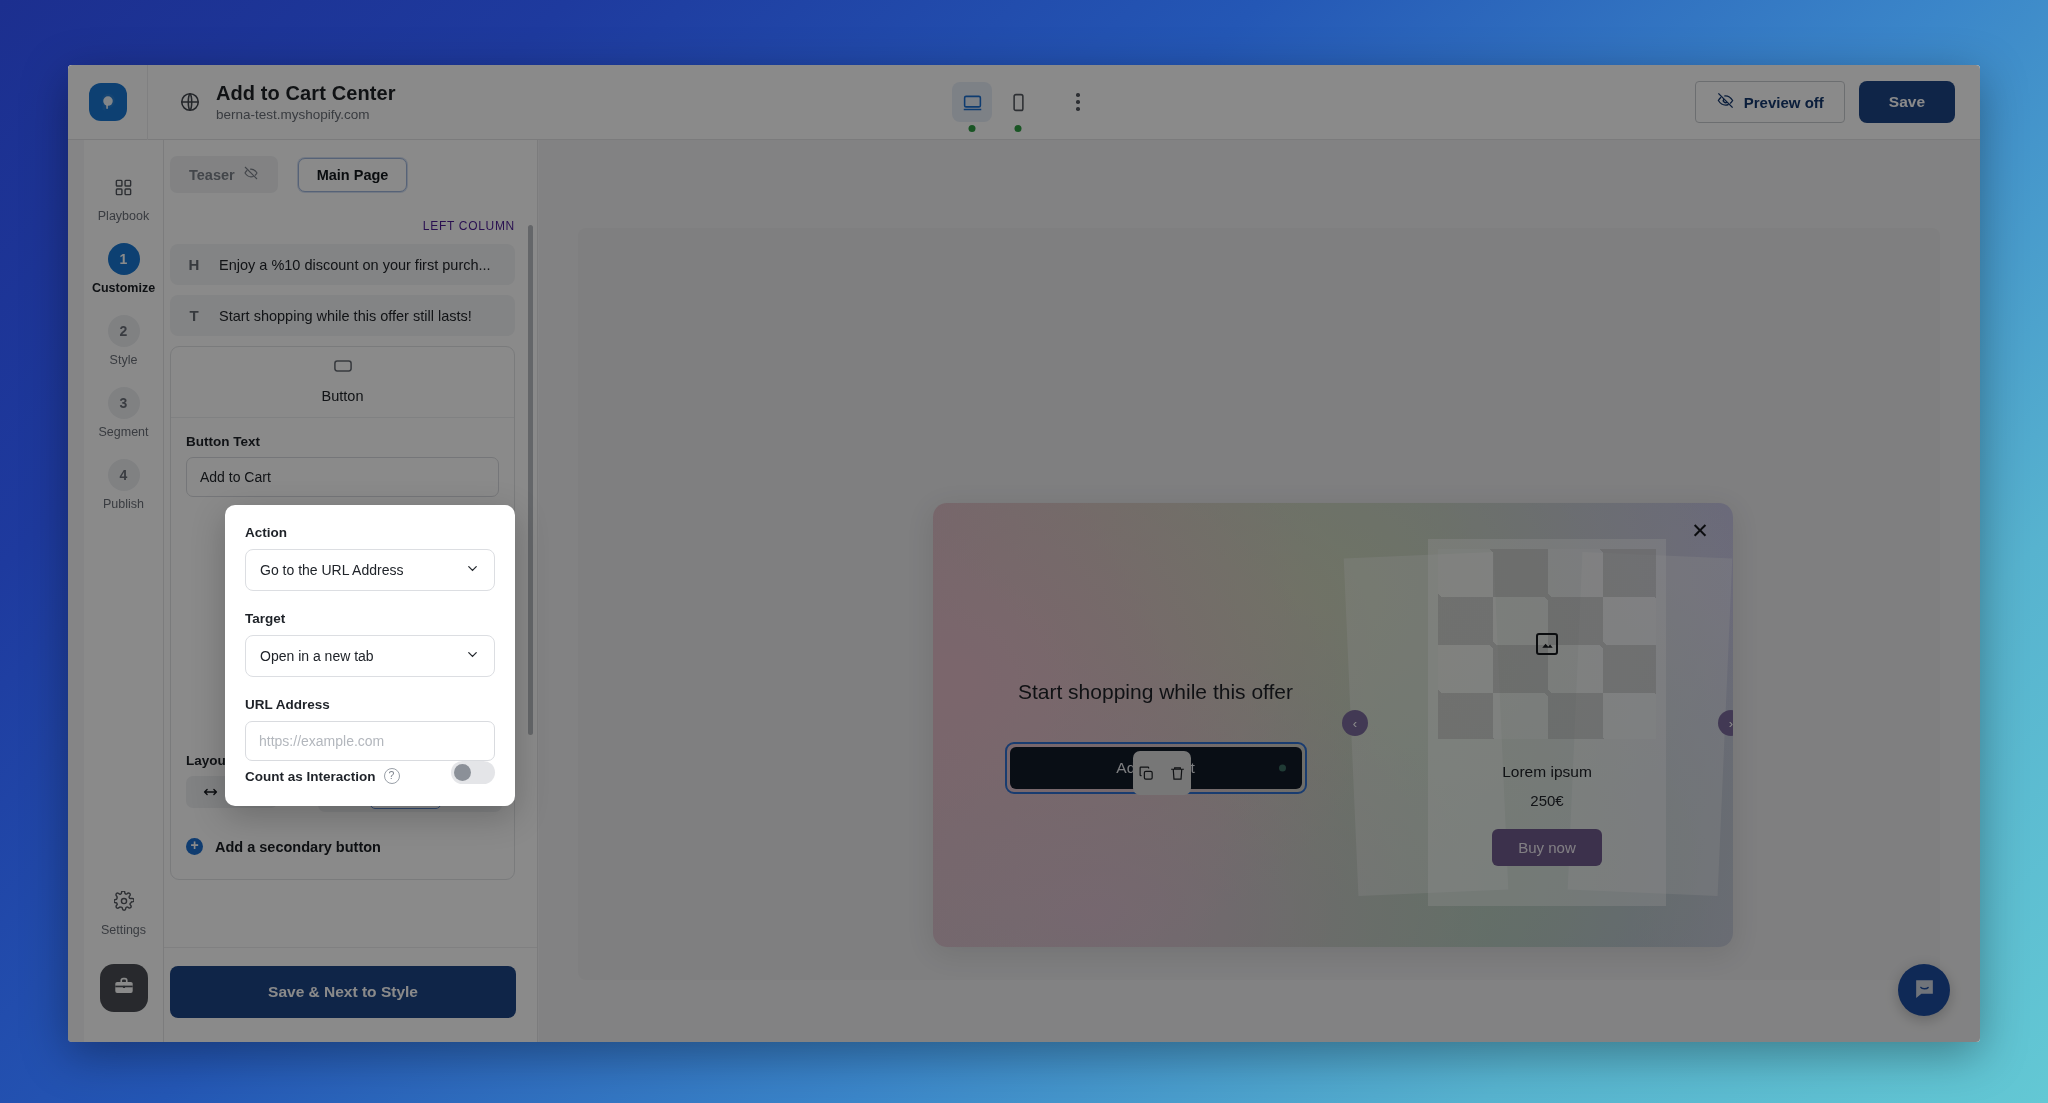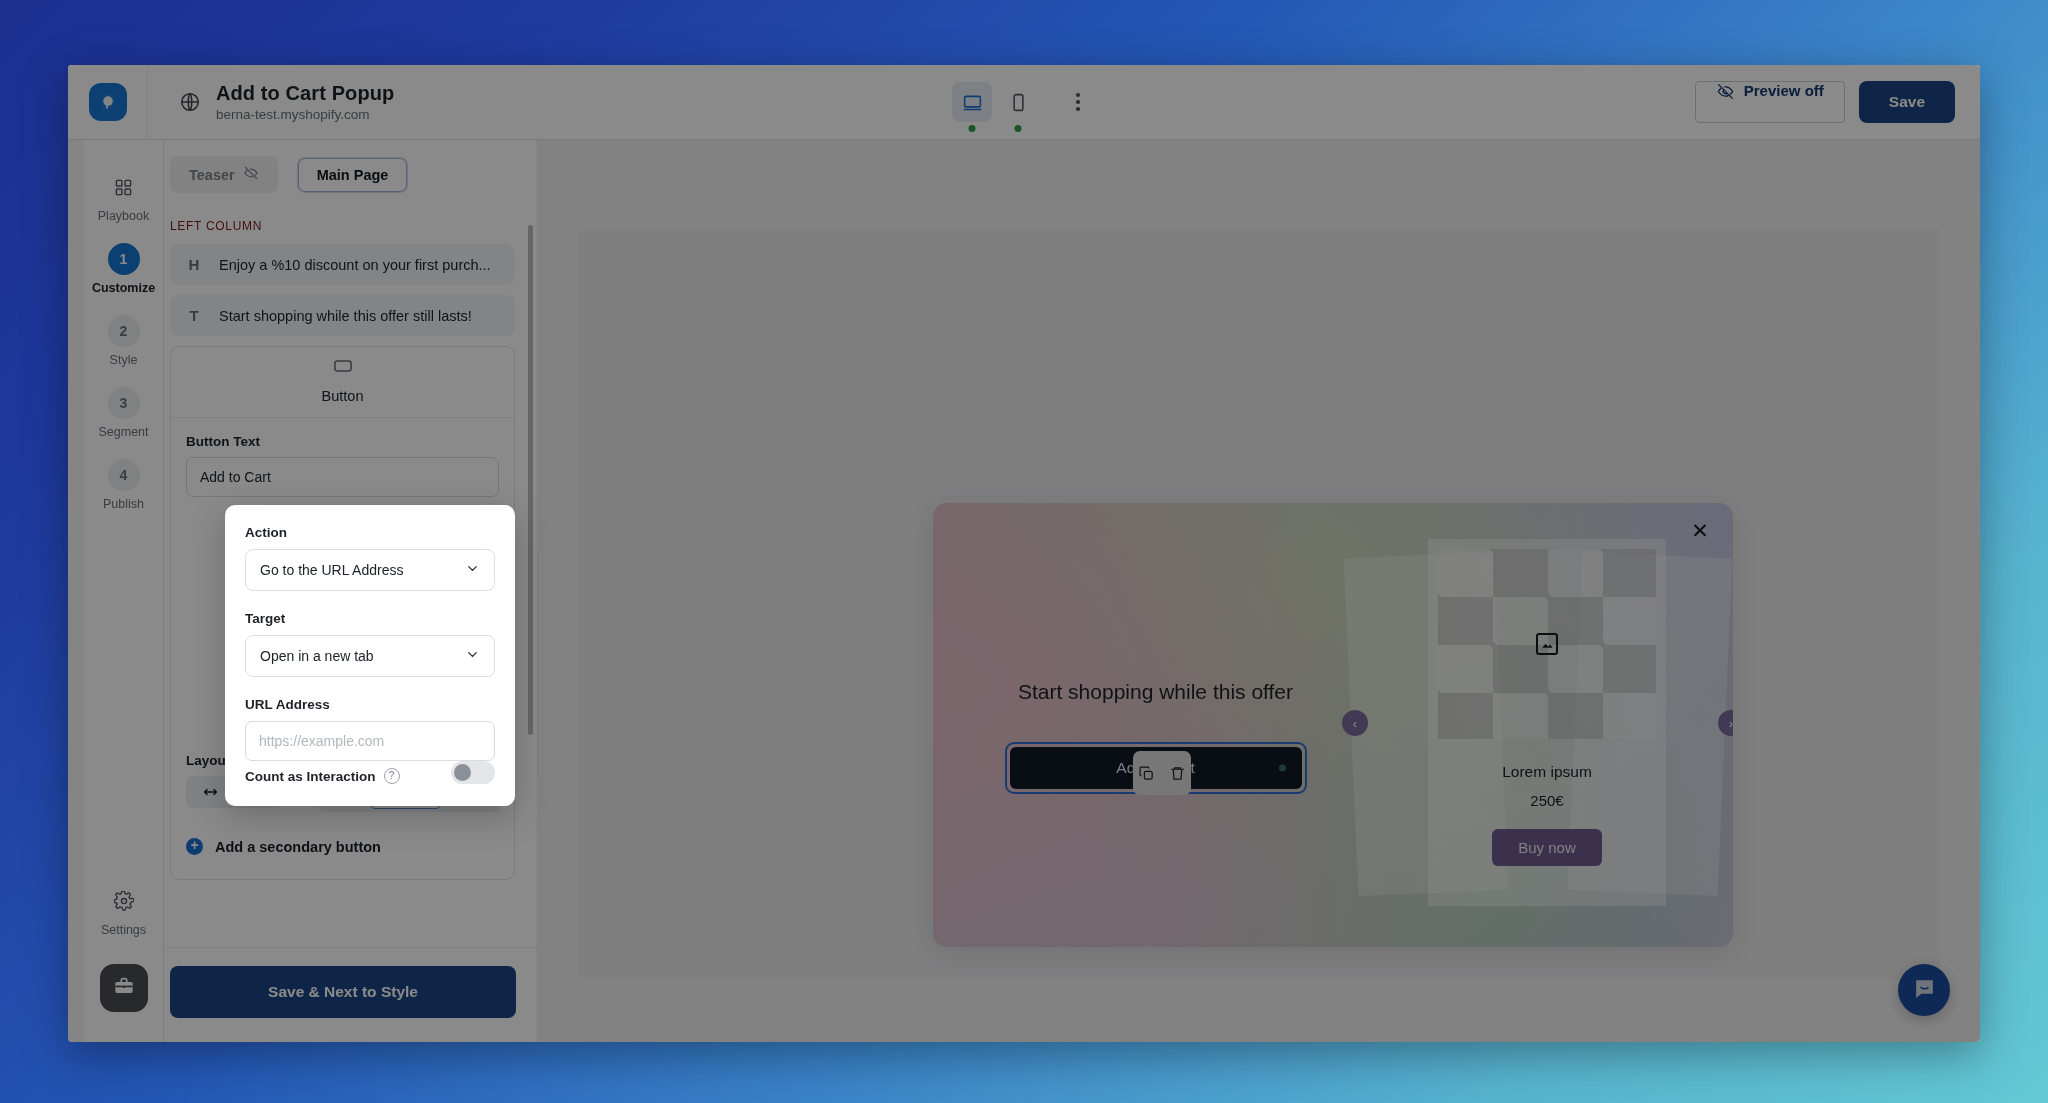--- a/index.html
+++ b/index.html
@@ -81,21 +81,21 @@
     display: flex; flex-direction: column; align-items: center; justify-content: center;
     gap: 3.5px; cursor: pointer;
   }
   #more-menu-btn i { width: 3.5px; height: 3.5px; border-radius: 50%; background: #53575e; display:block; }
 
   #topbar-right {
     margin-left: auto; display: flex; align-items: center; gap: 14px;
     padding-right: 25px;
   }
   #preview-toggle {
-    display: flex; gap: 9px;
+    display: flex; align-items: center; gap: 9px;
     height: 42px; padding: 0 20px;
     border: 1px solid #c8cbd0; border-radius: 4px;
     background: #fff; color: #15386e; font-size: 15px; font-weight: 700;
     cursor: pointer;
   }
   #save-btn {
     height: 42px; padding: 0 30px; border: none; border-radius: 8px;
     background: #1d4585; color: #fff; font-size: 15.5px; font-weight: 700;
     cursor: pointer; font-family: inherit;
   }
@@ -159,22 +159,22 @@
   }
   .page-tab.active {
     background: #fff; color: #14181d; border-color: #9fb6dc;
     box-shadow: 0 0 0 1px #d5e0f2;
   }
   #panel-scroll {
     padding: 18px 22px 0 22px; height: 790px; overflow: hidden;
     position: relative;
   }
   .section-label {
-    font-size: 12px; letter-spacing: 0.7px; color: #7f1d1d;
-    margin-bottom: 11px; text-transform: uppercase;
+    font-size: 12px; letter-spacing: 0.7px; color: #4c1d95;
+    margin-bottom: 11px; text-transform: uppercase; text-align: right;
   }
   .layer-row {
     display: flex; align-items: center; gap: 16px;
     background: #f3f4f5; border-radius: 8px;
     padding: 12px 15px; margin-bottom: 10px;
     font-size: 14.5px; color: #22262b; cursor: pointer;
   }
   .layer-icon { width: 18px; display: flex; justify-content: center; color: #676c74; font-size: 15px; font-weight: 600; }
   .layer-text { overflow: hidden; white-space: nowrap; text-overflow: ellipsis; }
 
@@ -423,21 +423,21 @@
     </div>
 
     <div id="title-block">
       <span id="globe-icon">
         <svg width="22" height="22" viewBox="0 0 24 24" fill="none" stroke="currentColor" stroke-width="1.7">
           <circle cx="12" cy="12" r="9"></circle>
           <path d="M3 12h18M12 3c2.5 2.6 2.5 15.4 0 18M12 3c-2.5 2.6-2.5 15.4 0 18"></path>
         </svg>
       </span>
       <div>
-        <div id="doc-title">Add to Cart Popup</div>
+        <div id="doc-title">Add to Cart Center</div>
         <div id="doc-domain">berna-test.myshopify.com</div>
       </div>
     </div>
 
     <div id="device-switch">
       <div class="device-btn active">
         <svg width="21" height="21" viewBox="0 0 24 24" fill="none" stroke="#1b6fd0" stroke-width="1.8">
           <rect x="3" y="5" width="18" height="12" rx="1.6"></rect>
             <path d="M2 20h20"></path>
         </svg>

